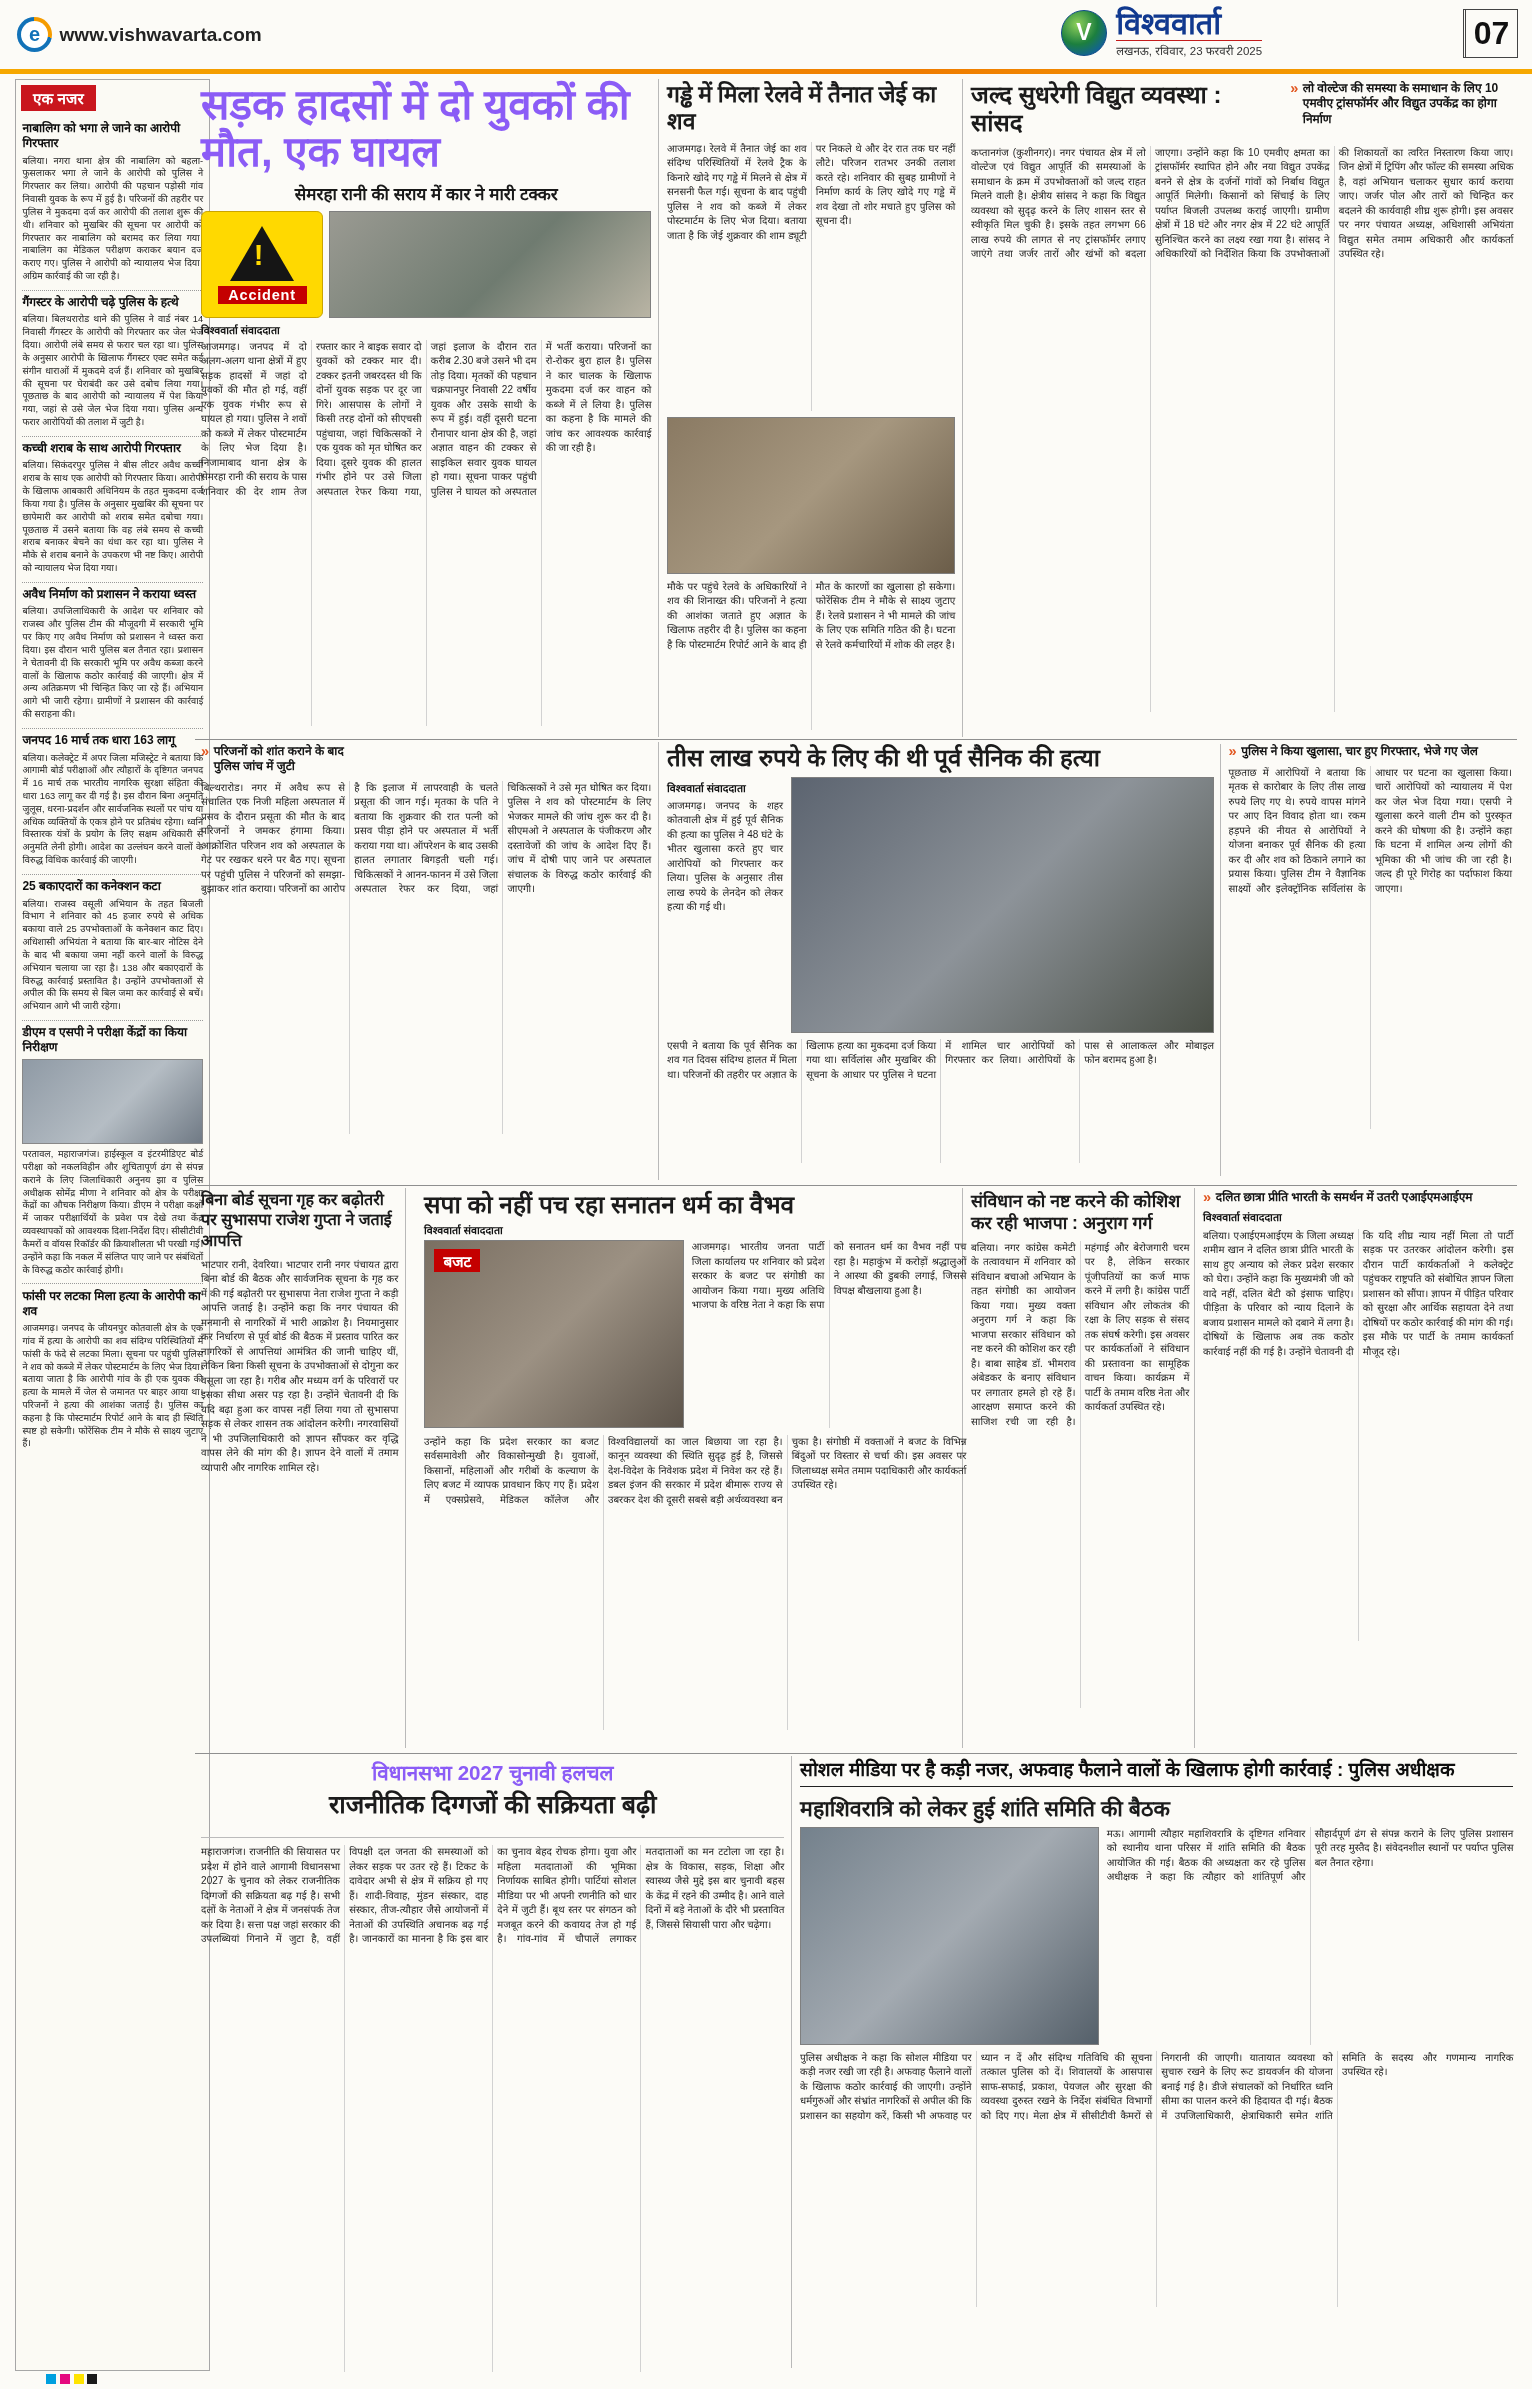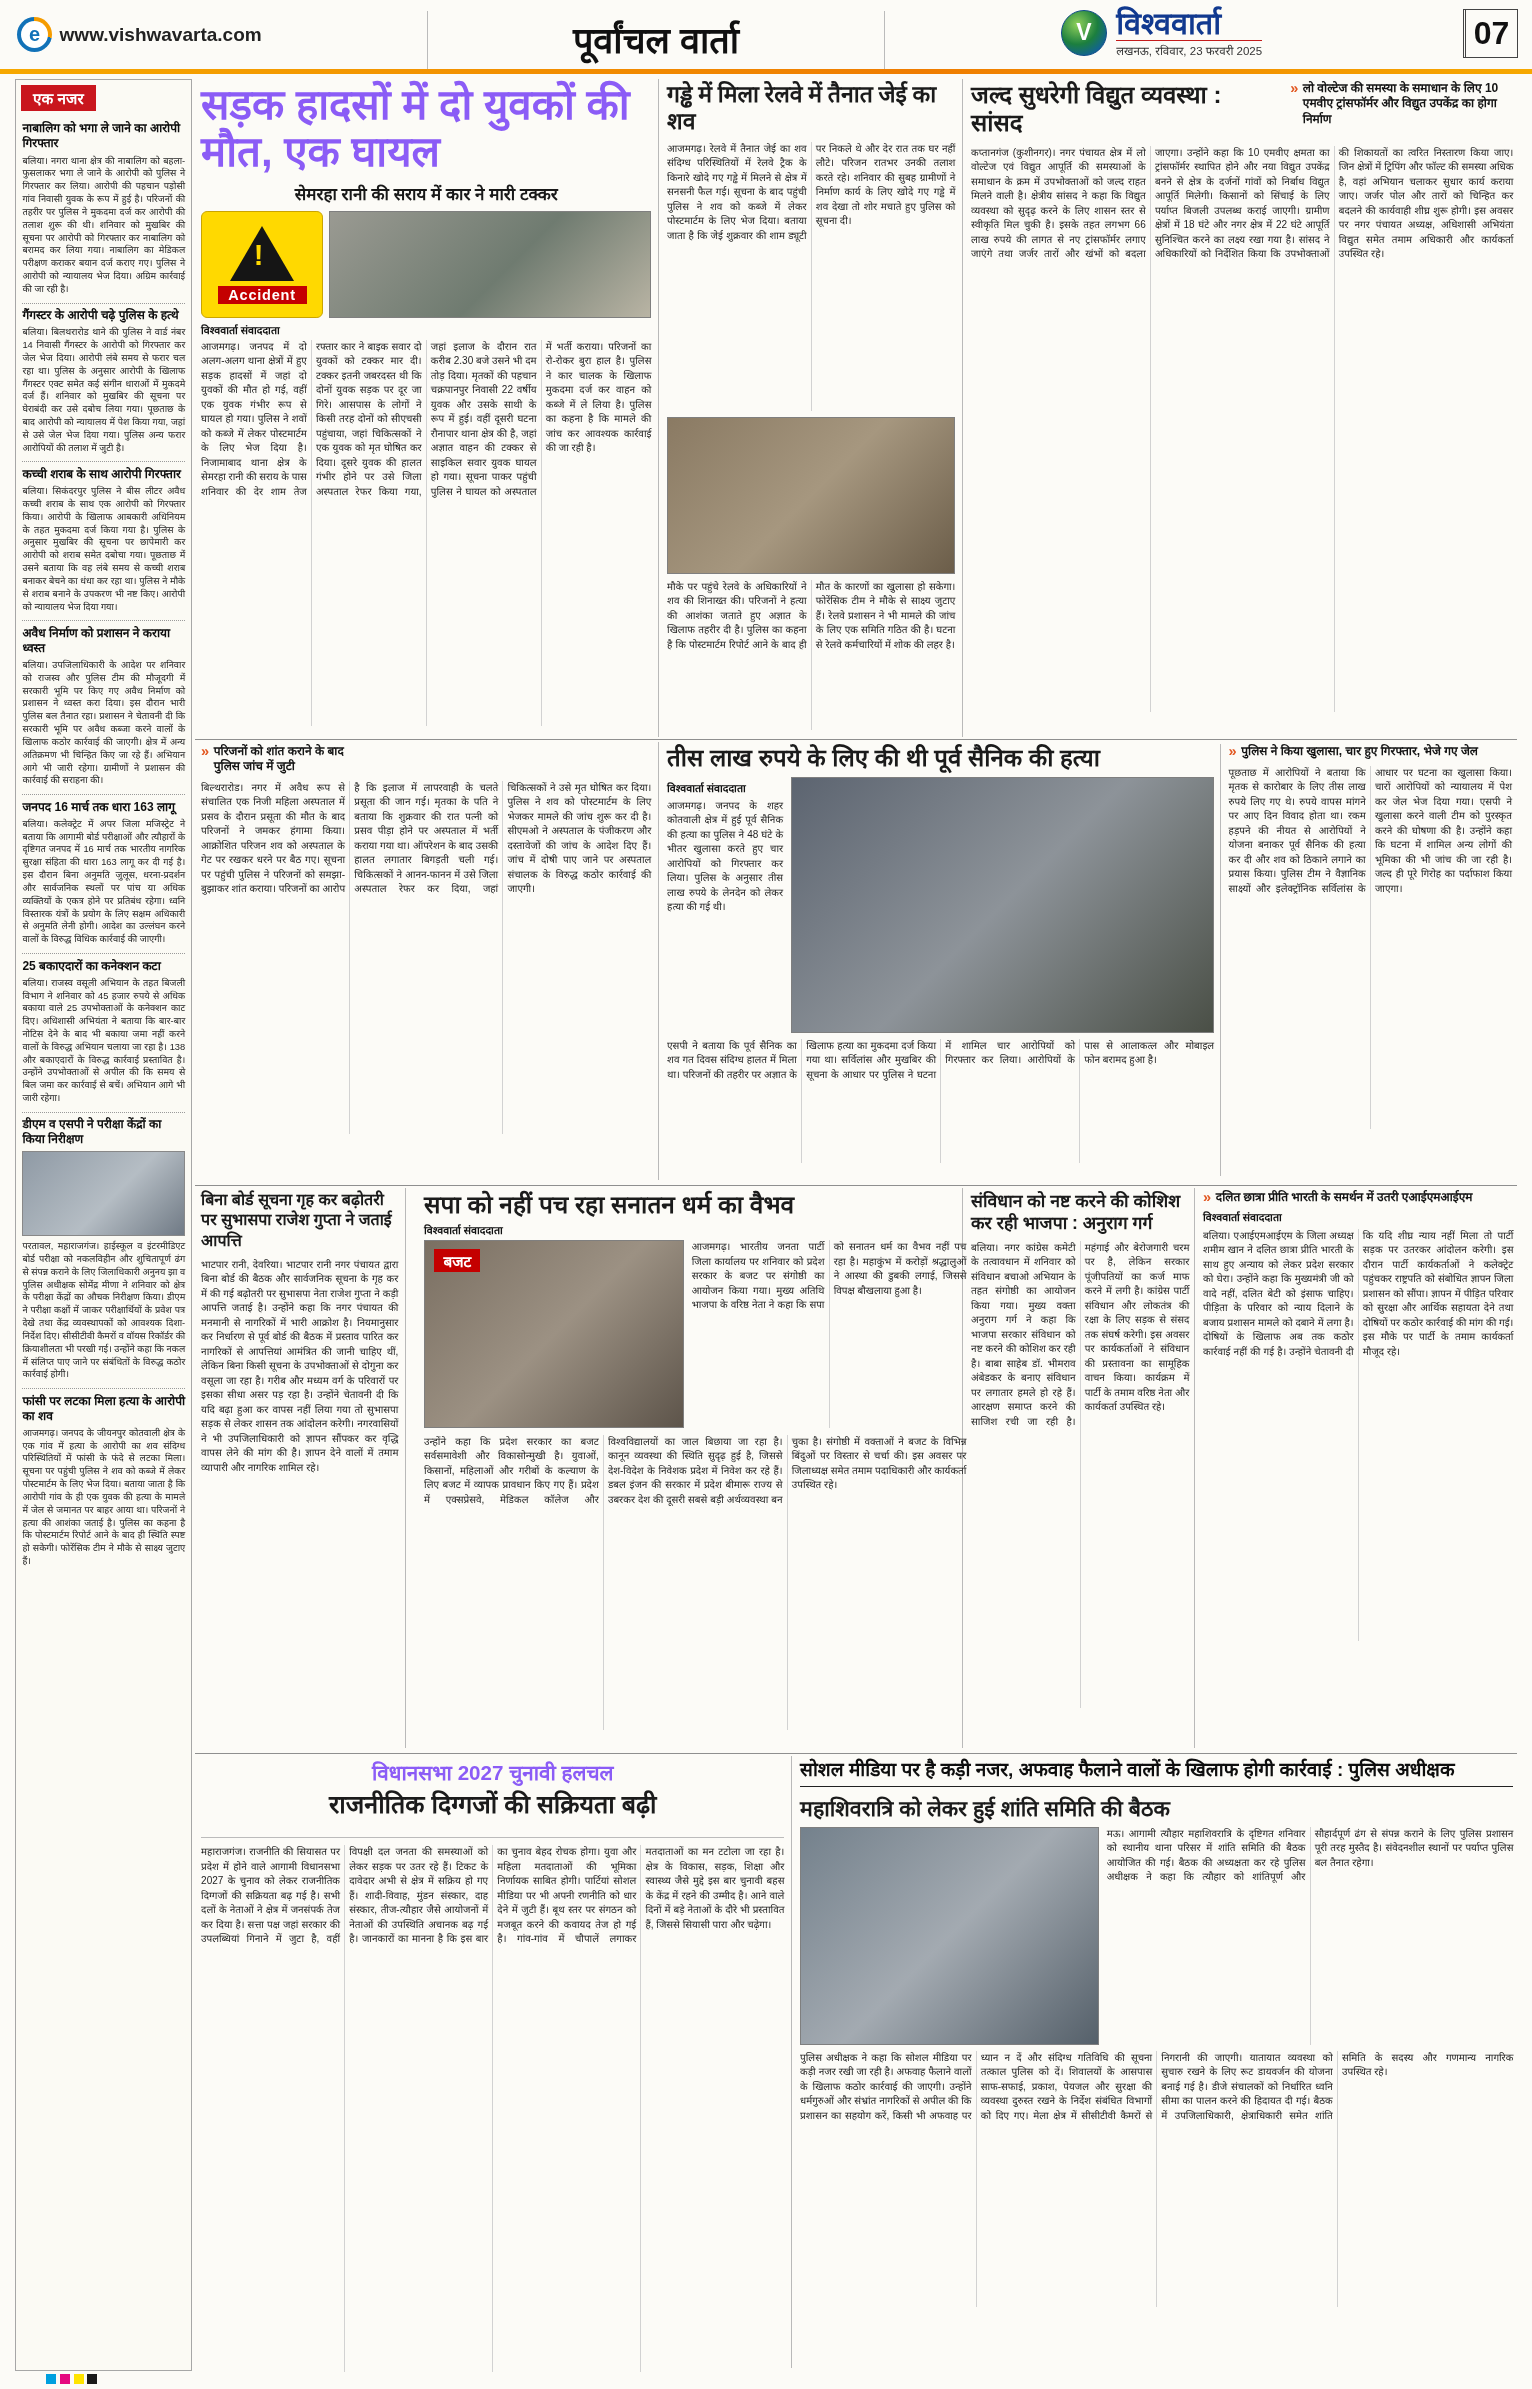--- a/index.html
+++ b/index.html
@@ -21,21 +21,21 @@
   .brand{font-size:30.5px;font-weight:800;color:#11398f;line-height:1;}
   .edition{font-size:11.5px;color:#333;border-top:1.5px solid #c41b1b;padding-top:2.3px;}
   .pagenum{position:absolute;left:1463px;top:9.2px;width:55px;height:49px;border:1.5px solid #444;border-left:3.1px double #444;font-size:32px;font-weight:800;display:flex;align-items:center;justify-content:center;color:#111;}
   .orange-rule{position:absolute;top:69px;left:0;width:100%;height:5.3px;background:linear-gradient(90deg,#f6a800,#ef7c00 60%,#f6a800);}
 
   
   .vline{position:absolute;width:0.8px;background:#b9b9b9;}
   .hline{position:absolute;height:0.8px;background:#8f8f8f;}
 
   
-  .sidebar{position:absolute;left:15.3px;top:79px;width:177px;height:2292px;border:0.8px solid #a7a7a7;padding:6.1px 6.1px 4.6px;background:#fbfaf4;}
+  .sidebar{position:absolute;left:15.3px;top:79px;width:195px;height:2292px;border:0.8px solid #a7a7a7;padding:6.1px 6.1px 4.6px;background:#fbfaf4;}
   .side-tab{display:inline-block;background:#c9161d;color:#fff;font-size:15.3px;font-weight:800;padding:3.1px 12.2px;margin:-1.5px 0 6.1px -1.5px;}
   .side-item{border-bottom:0.8px dotted #9a9a9a;padding:4.6px 0 6.9px;}
   .side-item h3{font-size:12px;font-weight:800;line-height:1.25;color:#0e0e0e;margin-bottom:3.1px;}
   .side-item p{font-size:9.3px;line-height:1.38;text-align:justify;color:#242424;}
   .side-photo{width:100%;height:85px;margin:3.1px 0 4.6px;border:0.8px solid #888;background:linear-gradient(135deg,#8f9aa5,#b5bdc4 55%,#707a85);}
 
   
   .story{position:absolute;padding:1.5px 4.6px 0 6.1px;}
   .btxt{font-size:10px;line-height:1.45;text-align:justify;color:#1d1d1d;}
   .cols2{column-count:2;column-gap:9.2px;column-rule:0.8px solid #d2d2d2;}
@@ -127,21 +127,20 @@
 
 <div class="page">
 
   <header class="masthead">
     <div class="hleft">
       <span class="elogo">
           <i>e</i>
         </span>
       <span class="site">www.vishwavarta.com</span>
     </div>
-    <div class="mast-center">पूर्वांचल वार्ता</div>
     <div class="hright">
       <span class="globe">
           <b>V</b>
         </span>
       <span class="brandcol">
         <span class="brand">विश्ववार्ता</span>
         <span class="edition">लखनऊ, रविवार, 23 फरवरी 2025</span>
       </span>
     </div>
     <div class="pagenum">07</div>

